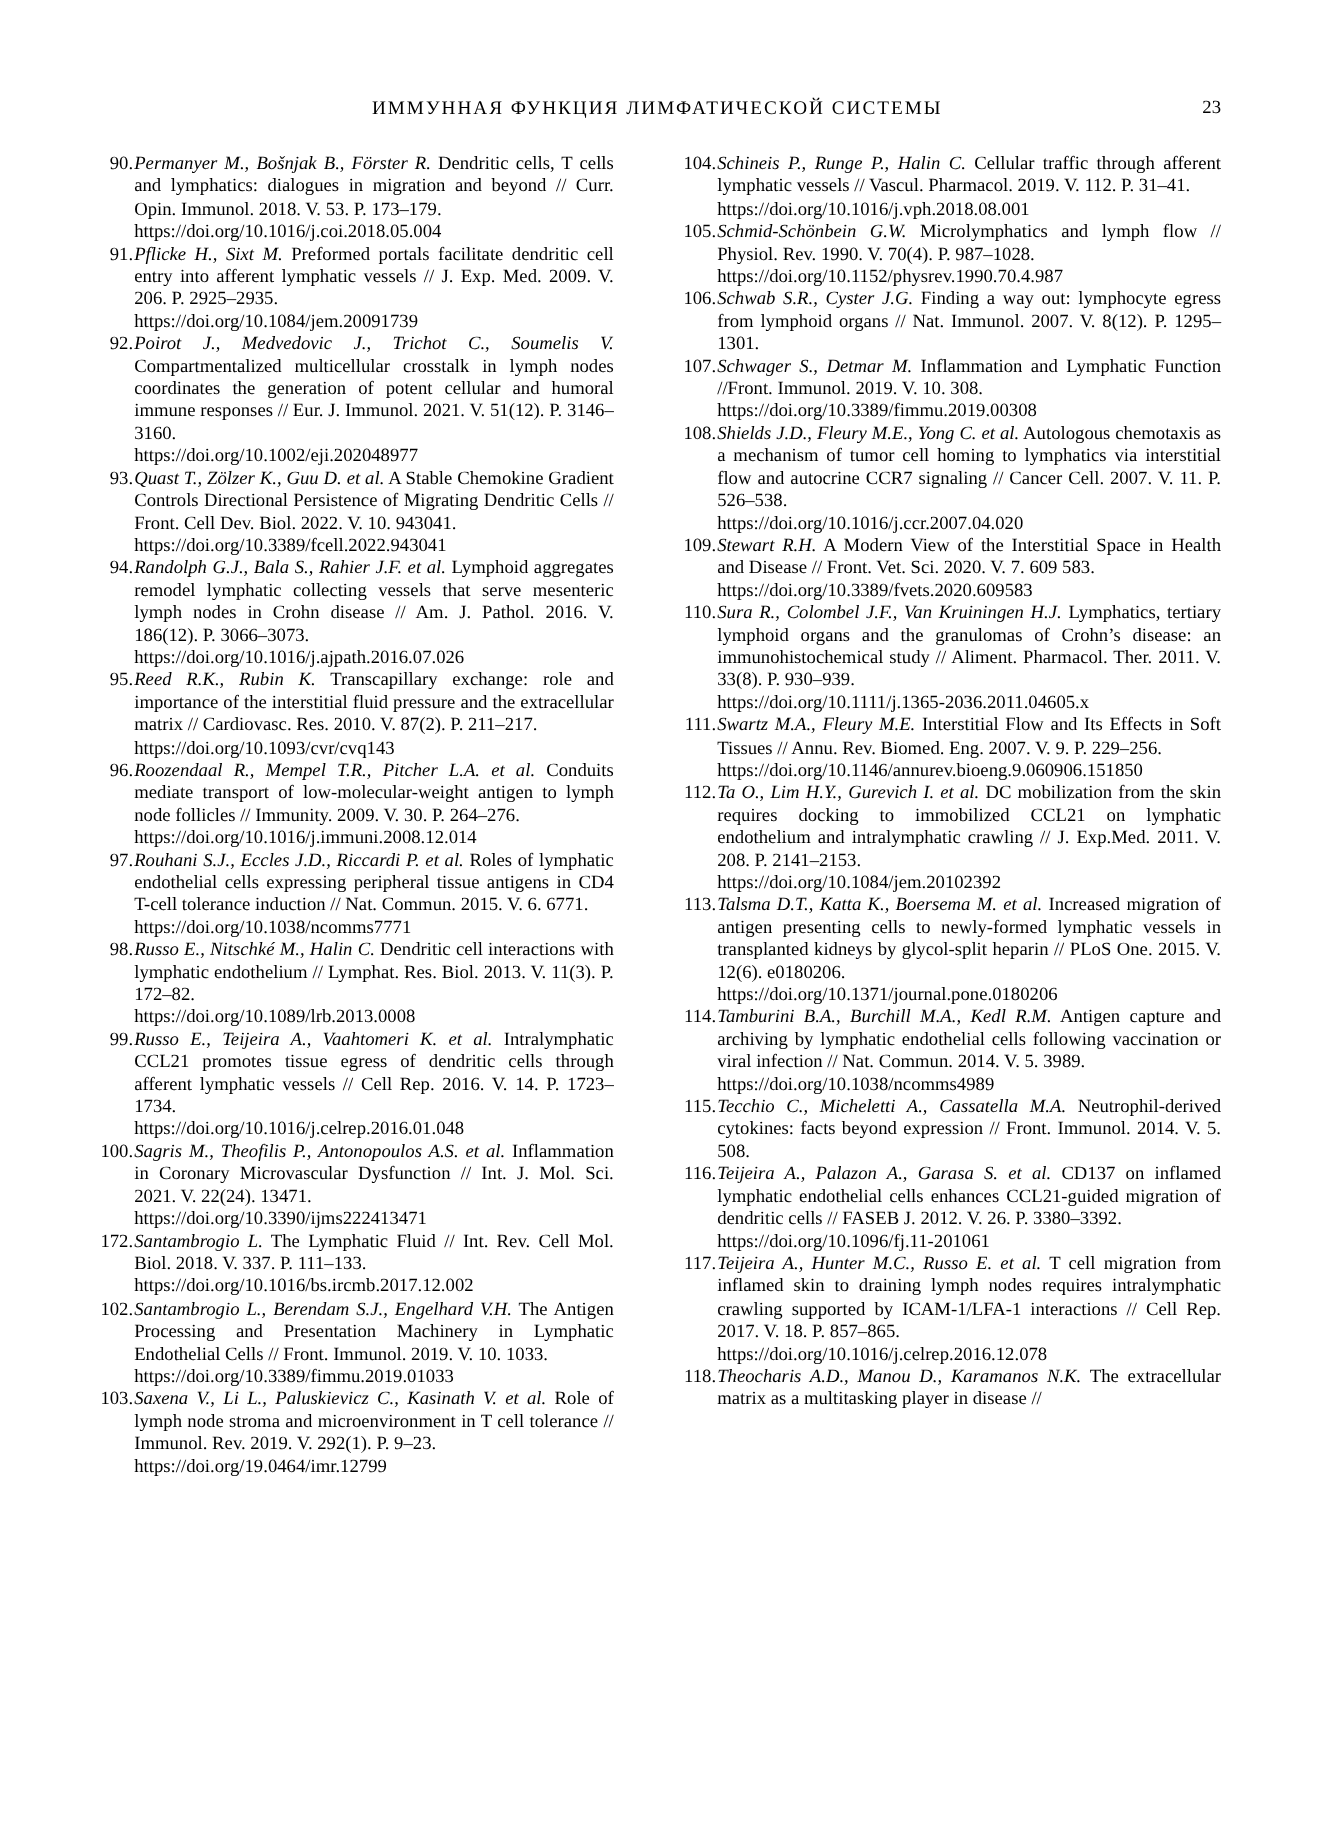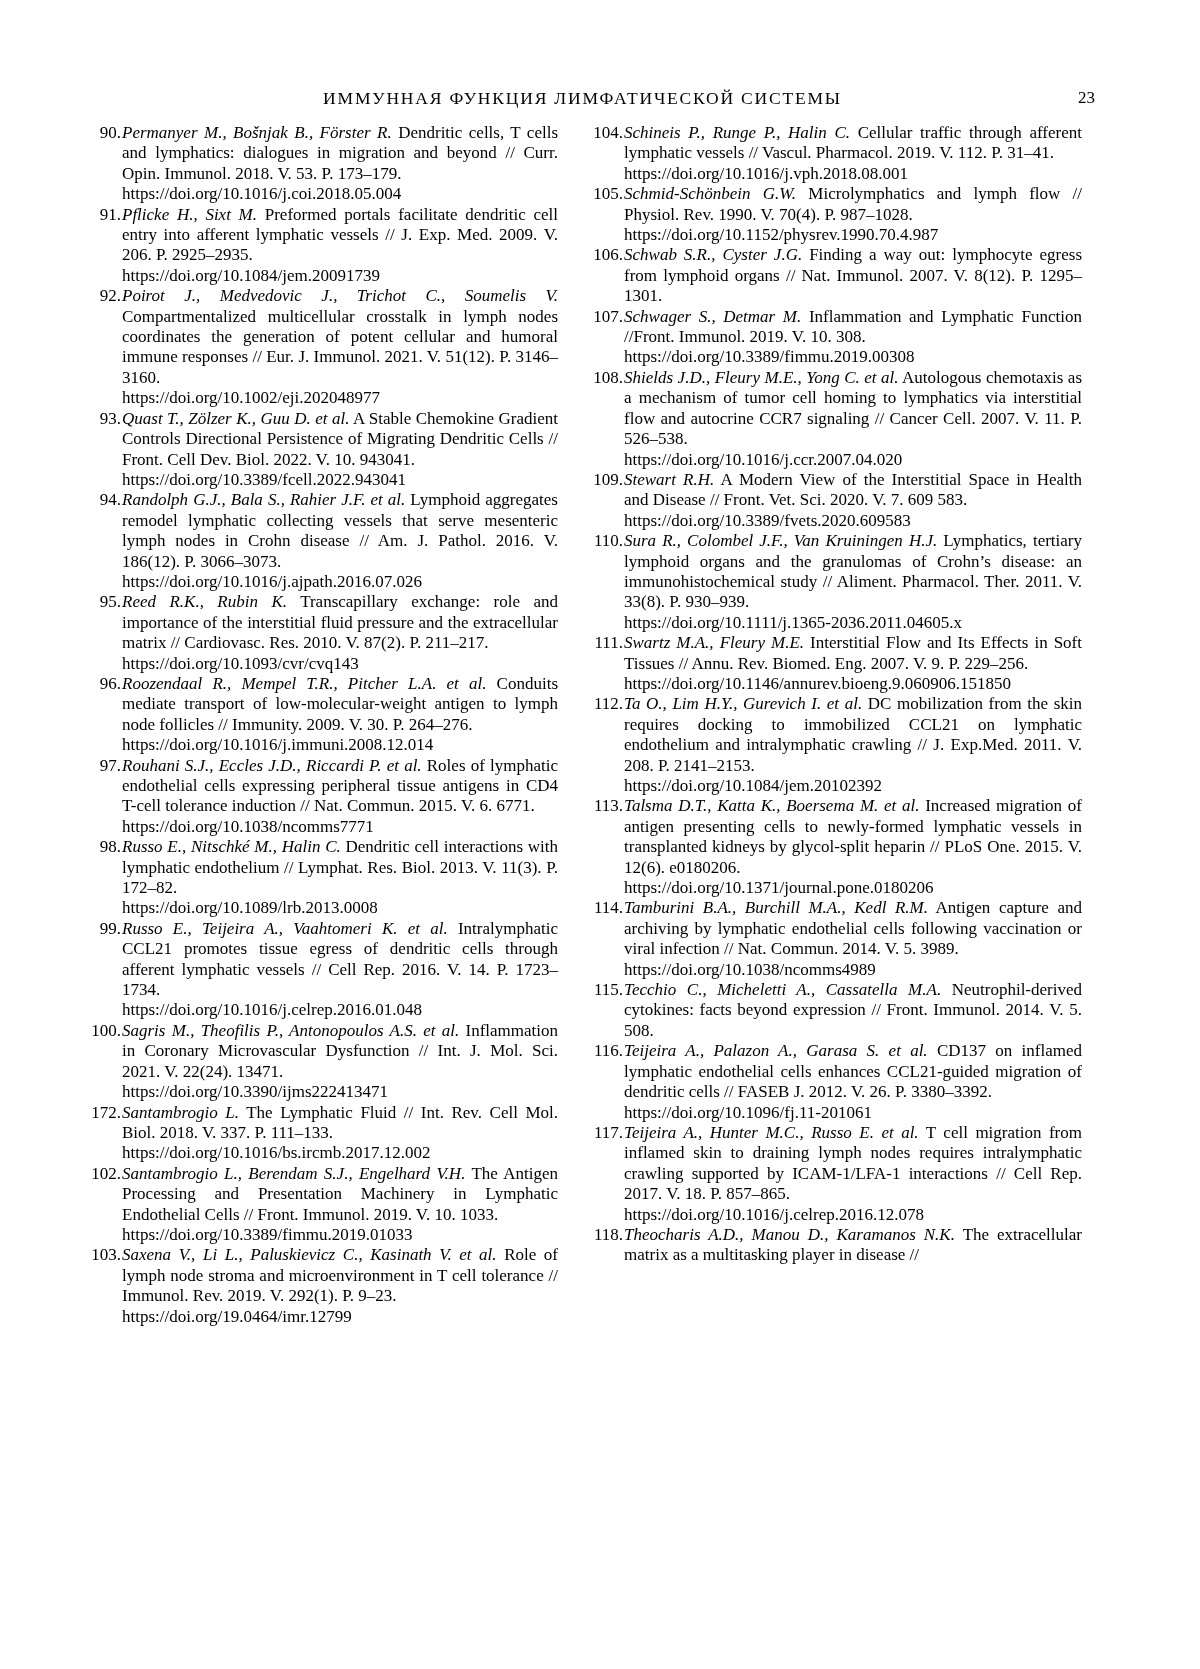--- a/index.html
+++ b/index.html
@@ -9,45 +9,45 @@
     height: 1669px;
     background: #ffffff;
     color: #000000;
     font-family: "Liberation Serif", "DejaVu Serif", serif;
     overflow: hidden;
   }
   
   .running-head {
     position: absolute;
     top: 88px;
-    left: 70px;
+    left: 85px;
     width: 1025px;
     height: 26px;
   }
   .head-title {
     display: block;
     text-align: center;
     font-size: 17.5px;
     letter-spacing: 1.8px;
     white-space: nowrap;
   }
   .page-number {
     position: absolute;
     top: 0;
     right: 0;
     font-size: 17px;
   }
   
   .columns {
     position: absolute;
-    top: 123px;
+    top: 139px;
     left: 85px;
     width: 1025px;
     display: flex;
-    gap: 29px;
+    gap: 57px;
   }
   .column { flex: 0 0 auto; }
   .col-left  { width: 473px; }
   .col-right { width: 495px; }
   .ref {
     display: flex;
     align-items: flex-start;
     font-size: 17px;
     line-height: 20.4px;
   }

